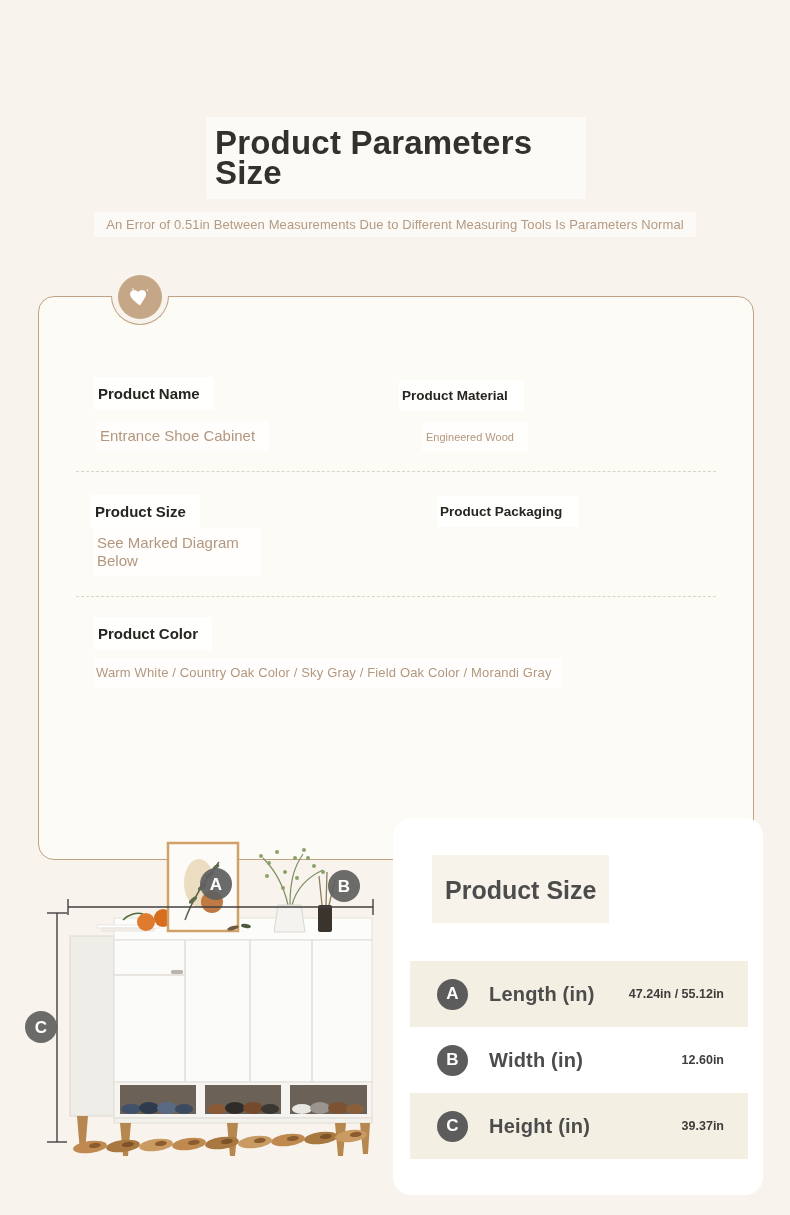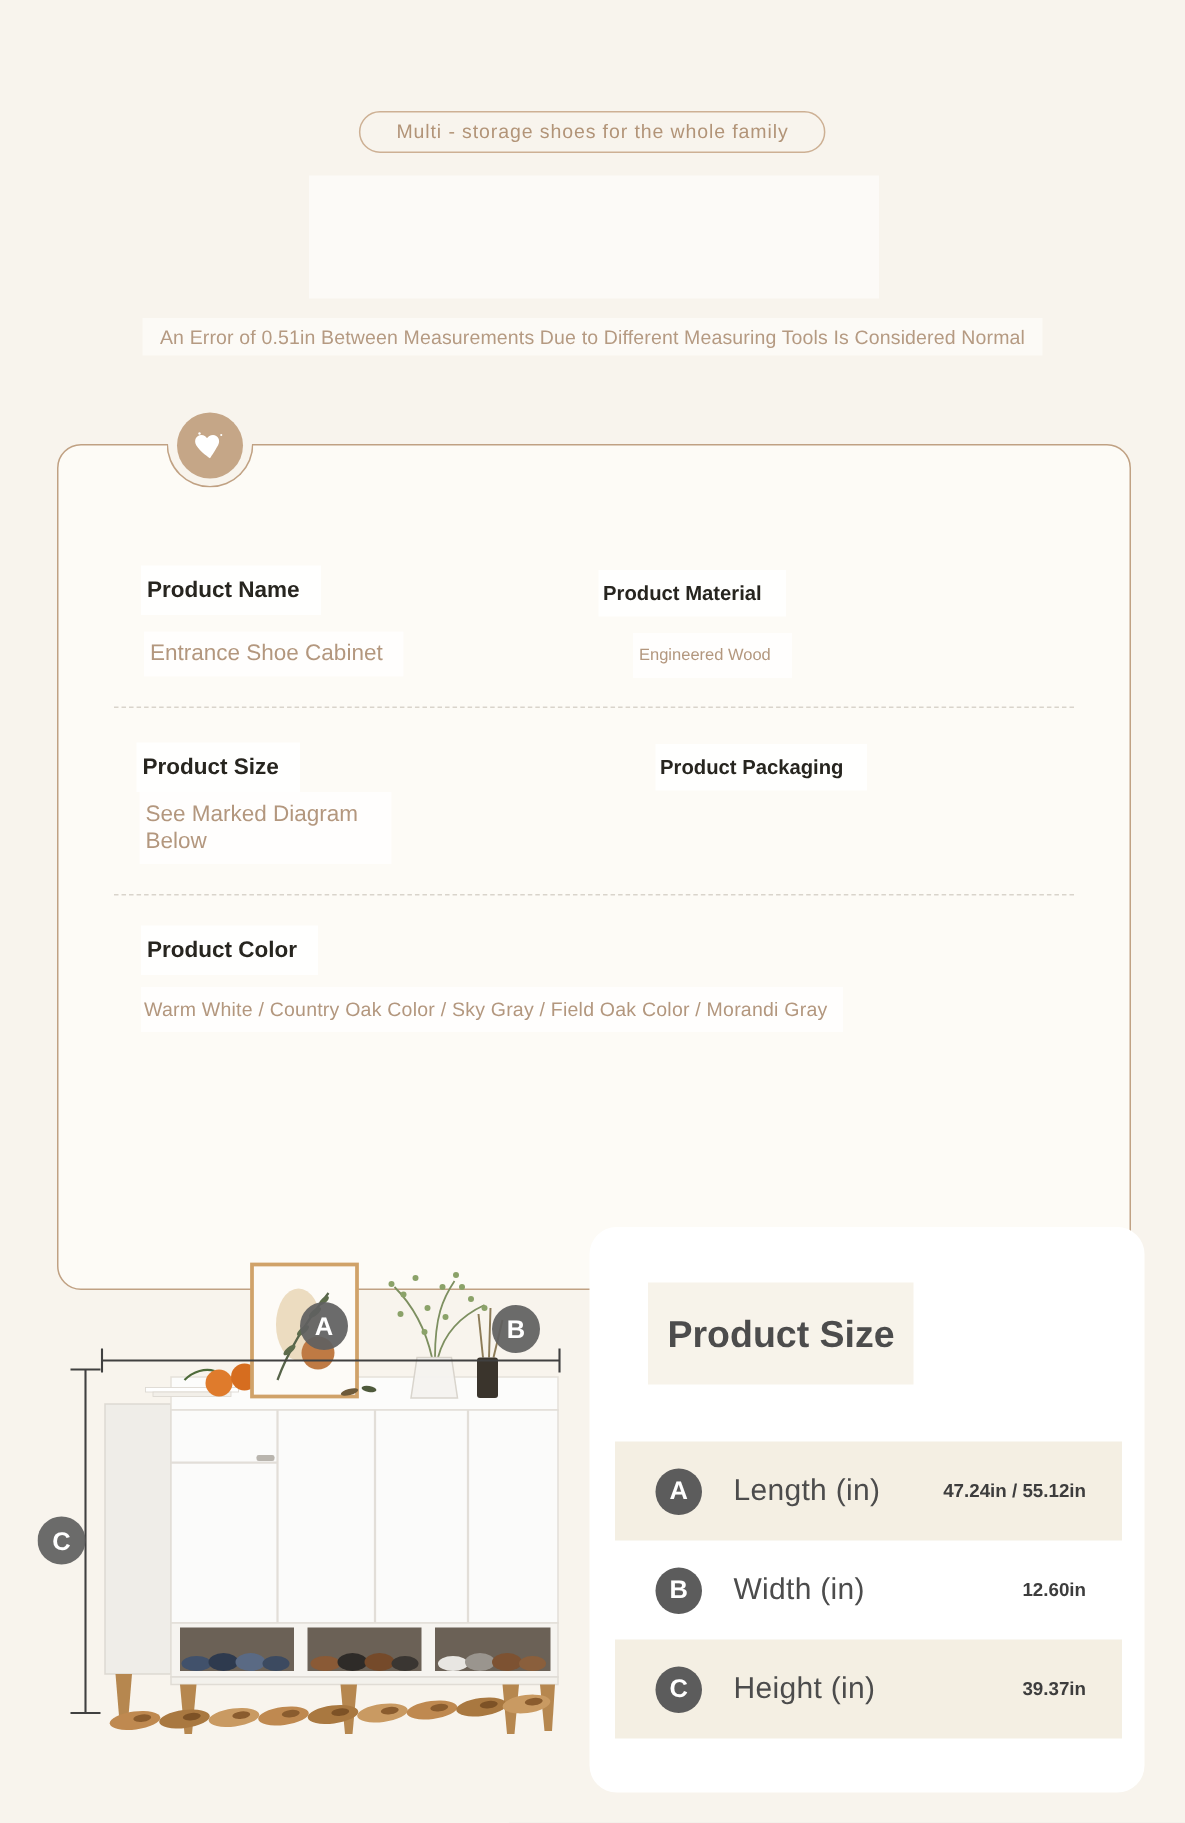--- a/index.html
+++ b/index.html
@@ -75,36 +75,39 @@
   .size-row {
     display:flex; align-items:center; height:66px;
     padding:0 24px 0 27px;
   }
   .size-row.shade { background:#f4efe3; }
   .m-circle {
     width:31px; height:31px; border-radius:50%; background:#5c5c5c;
     color:#fff; font-weight:bold; font-size:17px; flex-shrink:0;
     display:flex; align-items:center; justify-content:center;
   }
-  .size-label { margin-left:21px; font-size:20px; font-weight:400; color:#4c4c4c; letter-spacing:.2px; }
+  .size-label { margin-left:21px; font-size:20px; font-weight:700; color:#4c4c4c; letter-spacing:.2px; }
   .size-value { margin-left:auto; font-size:12.5px; font-weight:600; color:#3d3d3d; white-space:nowrap;text-align:center; }
   
   .diagram-svg { position:absolute; left:25px; top:828px; }
 </style>
 </head>
 <body>
 
 <div class="page">
 
-  <div class="pill">Multi - storage shoes for the whole family</div>
 
   <div class="title-wash"></div>
+  <div class="main-title">
+    <span>Product Parameters</span><br>
+    <span>Size</span>
+  </div>
 
   <div class="subtitle-wrap">
-    <span class="subtitle">An Error of 0.51in Between Measurements Due to Different Measuring Tools Is Considered Normal</span>
+    <span class="subtitle">An Error of 0.51in Between Measurements Due to Different Measuring Tools Is Parameters Normal</span>
   </div>
 
   <div class="params-card">
     <div class="card-notch"></div>
     <div class="heart-badge">
       <svg width="24" height="24" viewBox="0 0 24 24">
         <path d="M12 20.5s-6.8-4.5-9.2-8.7C1 8.4 2.9 5 6.2 5c1.9 0 3.1 1 3.8 2.1C10.8 6 12.1 5 14 5c3.3 0 5.2 3.4 3.4 6.8-2.4 4.2-5.4 8.7-5.4 8.7z" fill="#fff"></path>
         <circle cx="5" cy="4" r="0.8" fill="#fff"></circle>
           <circle cx="19.5" cy="5" r="0.7" fill="#fff"></circle>
       </svg>

